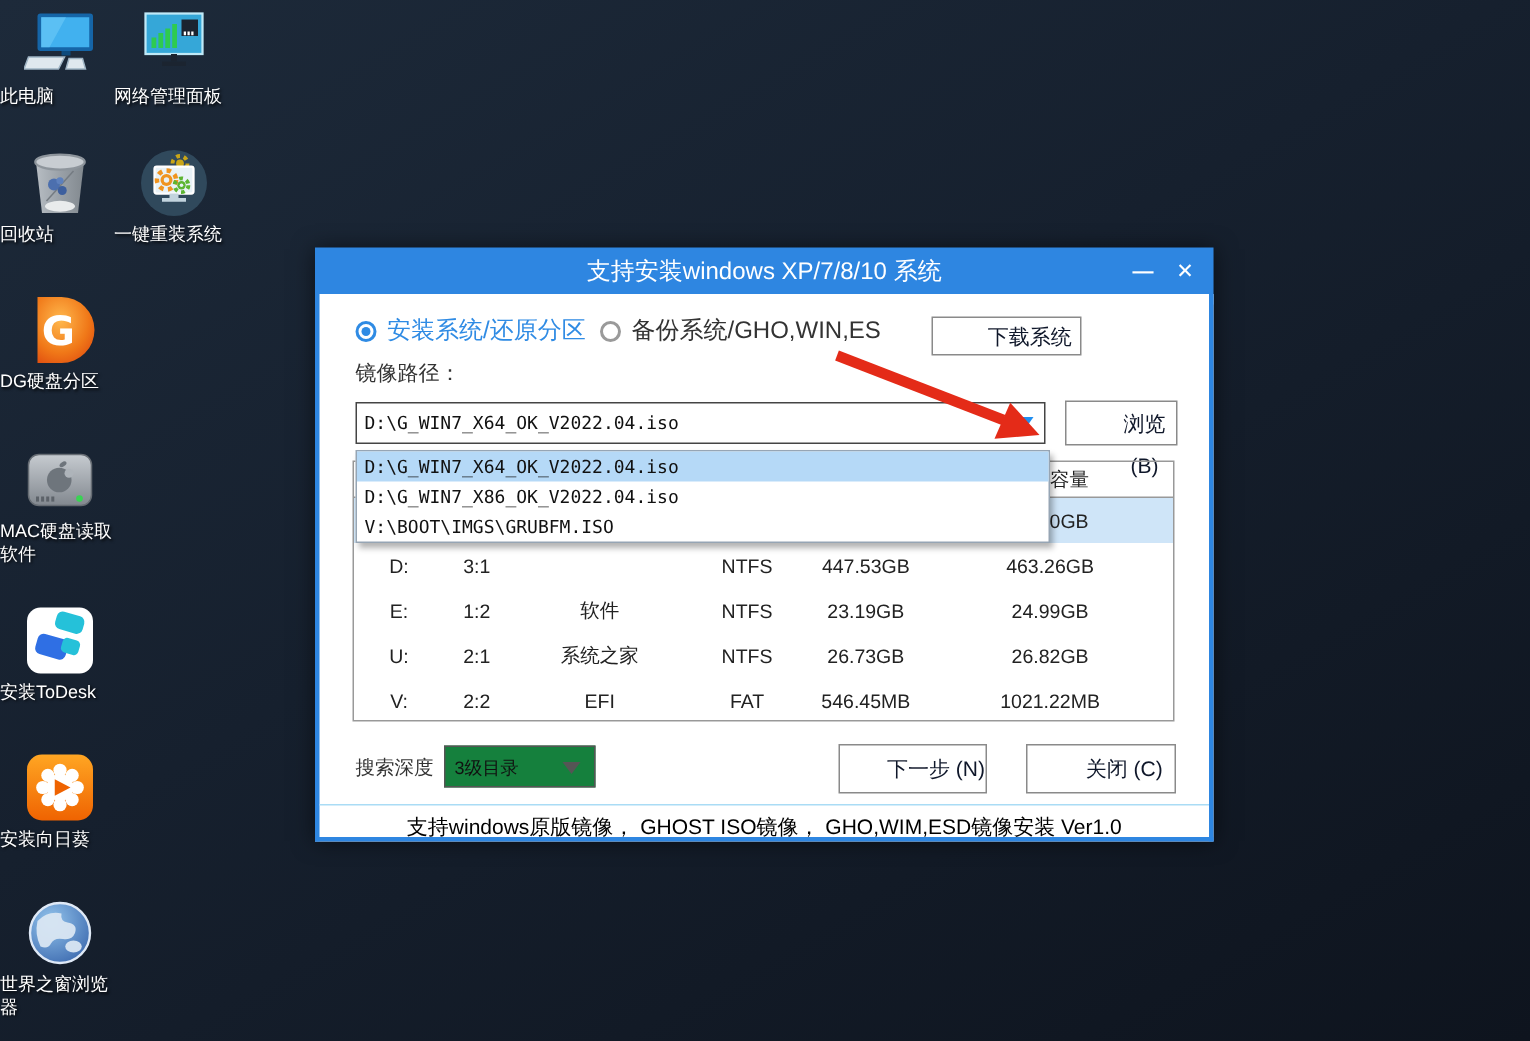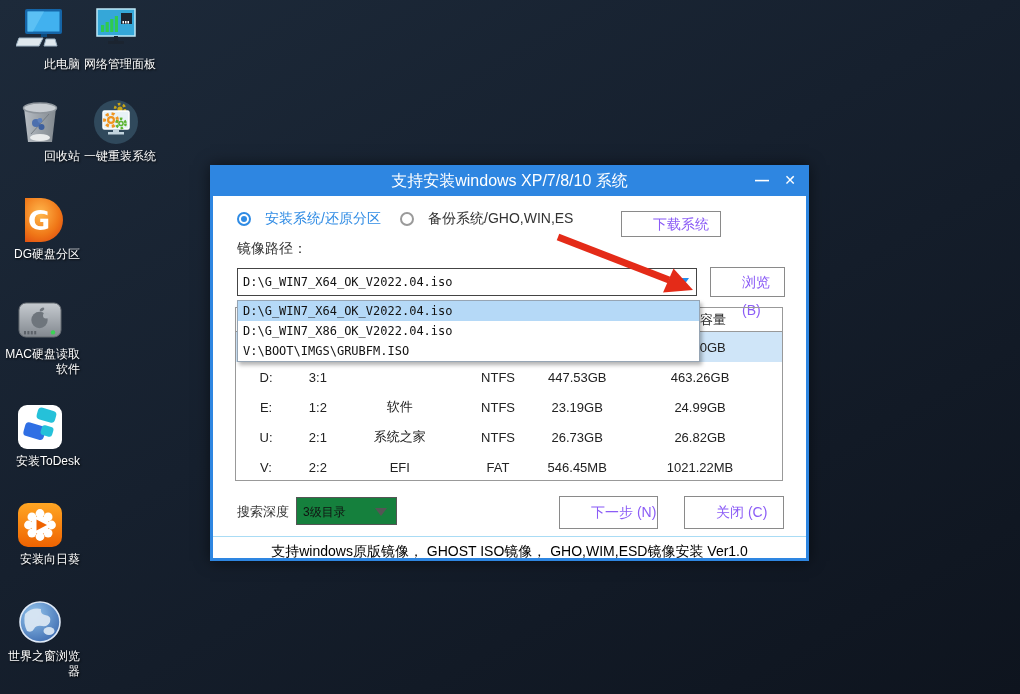--- a/index.html
+++ b/index.html
@@ -1,42 +1,42 @@
 <!DOCTYPE html>
 <html><head>
 <meta charset="utf-8">
 <style>
   html,body{margin:0;padding:0;}
   body{width:1020px;height:694px;overflow:hidden;position:relative;
        font-family:"Liberation Sans",sans-serif;
        background:linear-gradient(150deg,#1d2a3a 0%,#16202e 45%,#0e141e 100%);}
-  .icell{position:absolute;width:80px;text-align:right;cursor:pointer;}
+  .icell{position:absolute;width:80px;text-align:left;cursor:pointer;}
   .ic{width:48px;height:48px;margin:0 auto;}
   .ilabel{margin-top:3px;font-size:12px;color:#fff;line-height:15px;
           text-shadow:1px 1px 2px rgba(0,0,0,.9);}
   .dialog{position:absolute;left:210px;top:165px;width:599px;height:396px;
           box-shadow:0 0 14px rgba(0,0,0,.55);}
   .titlebar{position:absolute;left:0;top:0;right:0;height:38px;background:#2e86e1;}
   .dtitle{position:absolute;left:0;right:0;top:6px;text-align:center;color:#fff;font-size:16px;}
   .wbtn{position:absolute;top:0;width:26px;height:31px;color:#fff;text-align:center;
         line-height:31px;font-size:14px;cursor:pointer;}
   .btn-min{right:34px;font-weight:bold;}
   .btn-x{right:6px;}
   .dbody{position:absolute;left:0;top:31px;right:0;bottom:0;background:#fff;
          border:3px solid #2e86e1;border-top:none;box-sizing:border-box;}
-  .radio{position:absolute;display:flex;align-items:center;gap:14px;cursor:pointer;font-size:14px;}
+  .radio{position:absolute;display:flex;align-items:center;gap:7px;cursor:pointer;font-size:16px;}
   .rdot{width:14px;height:14px;border-radius:50%;box-sizing:border-box;background:#fff;position:relative;}
   .rdot.sel{border:2px solid #2f8be4;}
   .rdot.sel::after{content:"";position:absolute;left:2px;top:2px;width:6px;height:6px;
                    border-radius:50%;background:#2f8be4;}
   .rdot.unsel{border:2px solid #9a9a9a;}
   .lblue{color:#2f8be4;}
   .ldark{color:#333;}
-  .pushbtn{position:absolute;background:#fff;border:1px solid #8a8a8a;color:#8b5cf6;
-           font-size:14px;cursor:pointer;box-sizing:border-box;
+  .pushbtn{position:absolute;background:#fff;border:1px solid #8a8a8a;color:#0f172a;
+           font-size:14px;text-align:center;cursor:pointer;box-sizing:border-box;
            font-family:"Liberation Sans",sans-serif;padding-left:31px;}
   .pathlabel{position:absolute;left:24px;top:44px;font-size:14px;color:#333;}
   .combo{position:absolute;left:24px;top:72px;width:460px;height:28px;border:1px solid #444;
          box-sizing:border-box;background:#fff;cursor:pointer;}
   .combo .cval{position:absolute;left:5px;top:6px;font-family:"DejaVu Sans Mono",monospace;
                font-size:12px;color:#111;white-space:nowrap;}
   .ctri{position:absolute;right:7px;top:9px;width:0;height:0;
         border-left:7px solid transparent;border-right:7px solid transparent;
         border-top:10px solid #1f8ef0;}
   .ptable{position:absolute;left:22px;top:111px;width:548px;height:174px;

